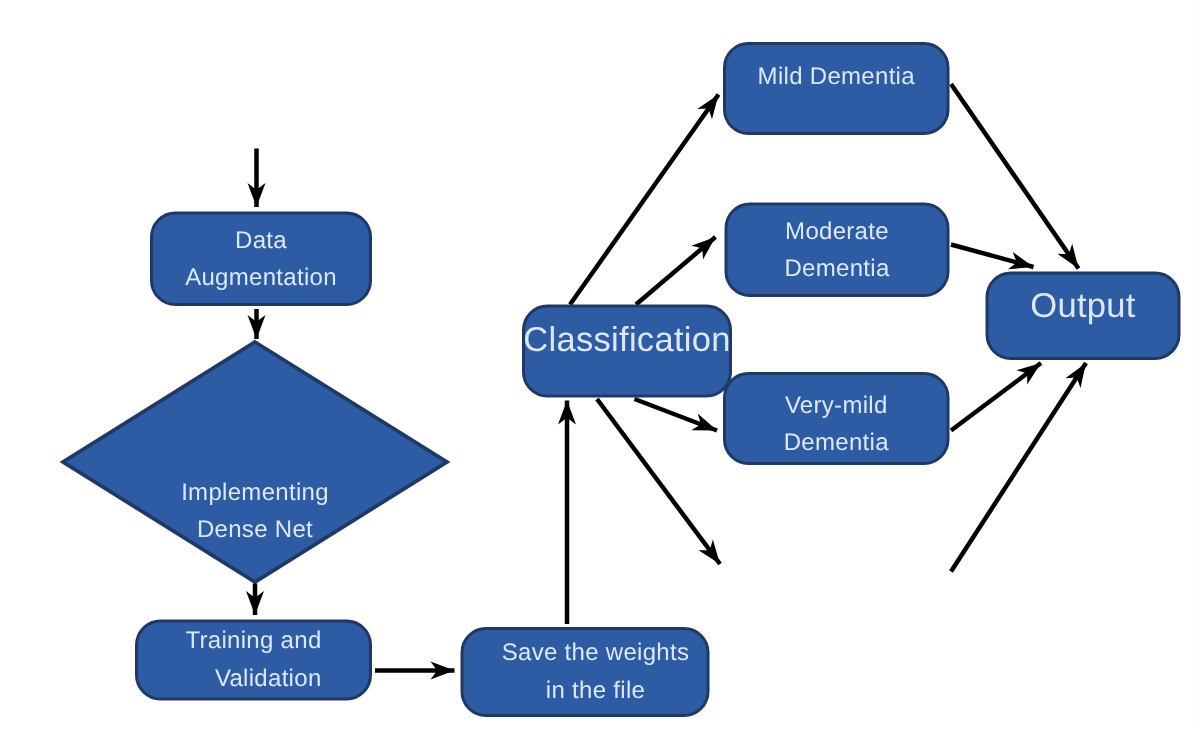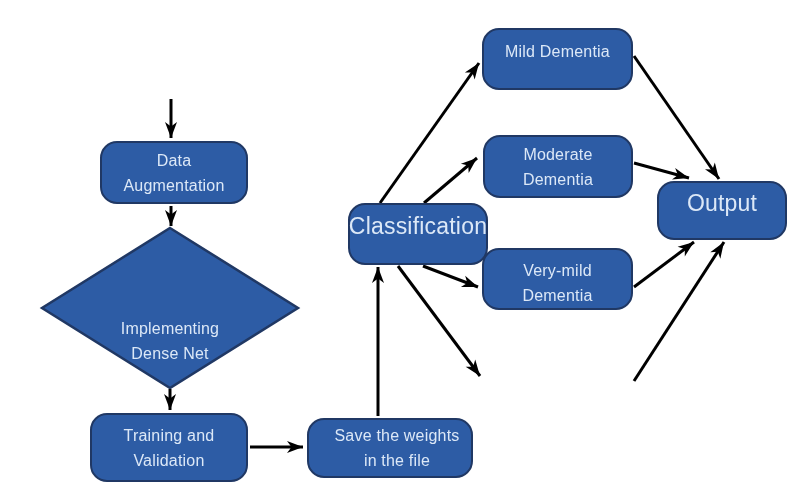--- a/index.html
+++ b/index.html
@@ -56,21 +56,21 @@
   .node.ellipse{ border-radius:50%; line-height:26px; }
   .node.plain{ background:transparent; border:none; }
   .node.big{ font-size:23px; }
   .node.lift{ padding-bottom:15px; }
   .node.lift-lg{ padding-bottom:22px; }
 
   
   .n-input        { left:105px; top:13px;  width:138px; height:85px; }
   .n-augment      { left:100px; top:141px; width:148px; height:63px;justify-content:center; }
   .n-densenet     { left:42px;  top:228px; width:256px; height:160px;align-items:flex-end; }
-  .n-training     { left:90px;  top:413px; width:158px; height:69px; }
+  .n-training     { left:90px;  top:413px; width:158px; height:54px;text-align:right; }
   .n-saveweights  { left:307px; top:418px; width:166px; height:60px;padding-left:14px; }
   .n-classify     { left:312px; top:203px; width:140px; height:62px;margin-left:36px; }
   .n-mild         { left:482px; top:28px;  width:151px; height:62px; }
   .n-moderate     { left:483px; top:135px; width:150px; height:63px; }
   .n-verymild     { left:482px; top:248px; width:151px; height:62px;align-items:flex-end; }
   .n-nondementia  { left:483px; top:347px; width:150px; height:61px; }
   .n-output       { left:657px; top:181px; width:130px; height:59px; }
 </style>
 </head>
 <body>

